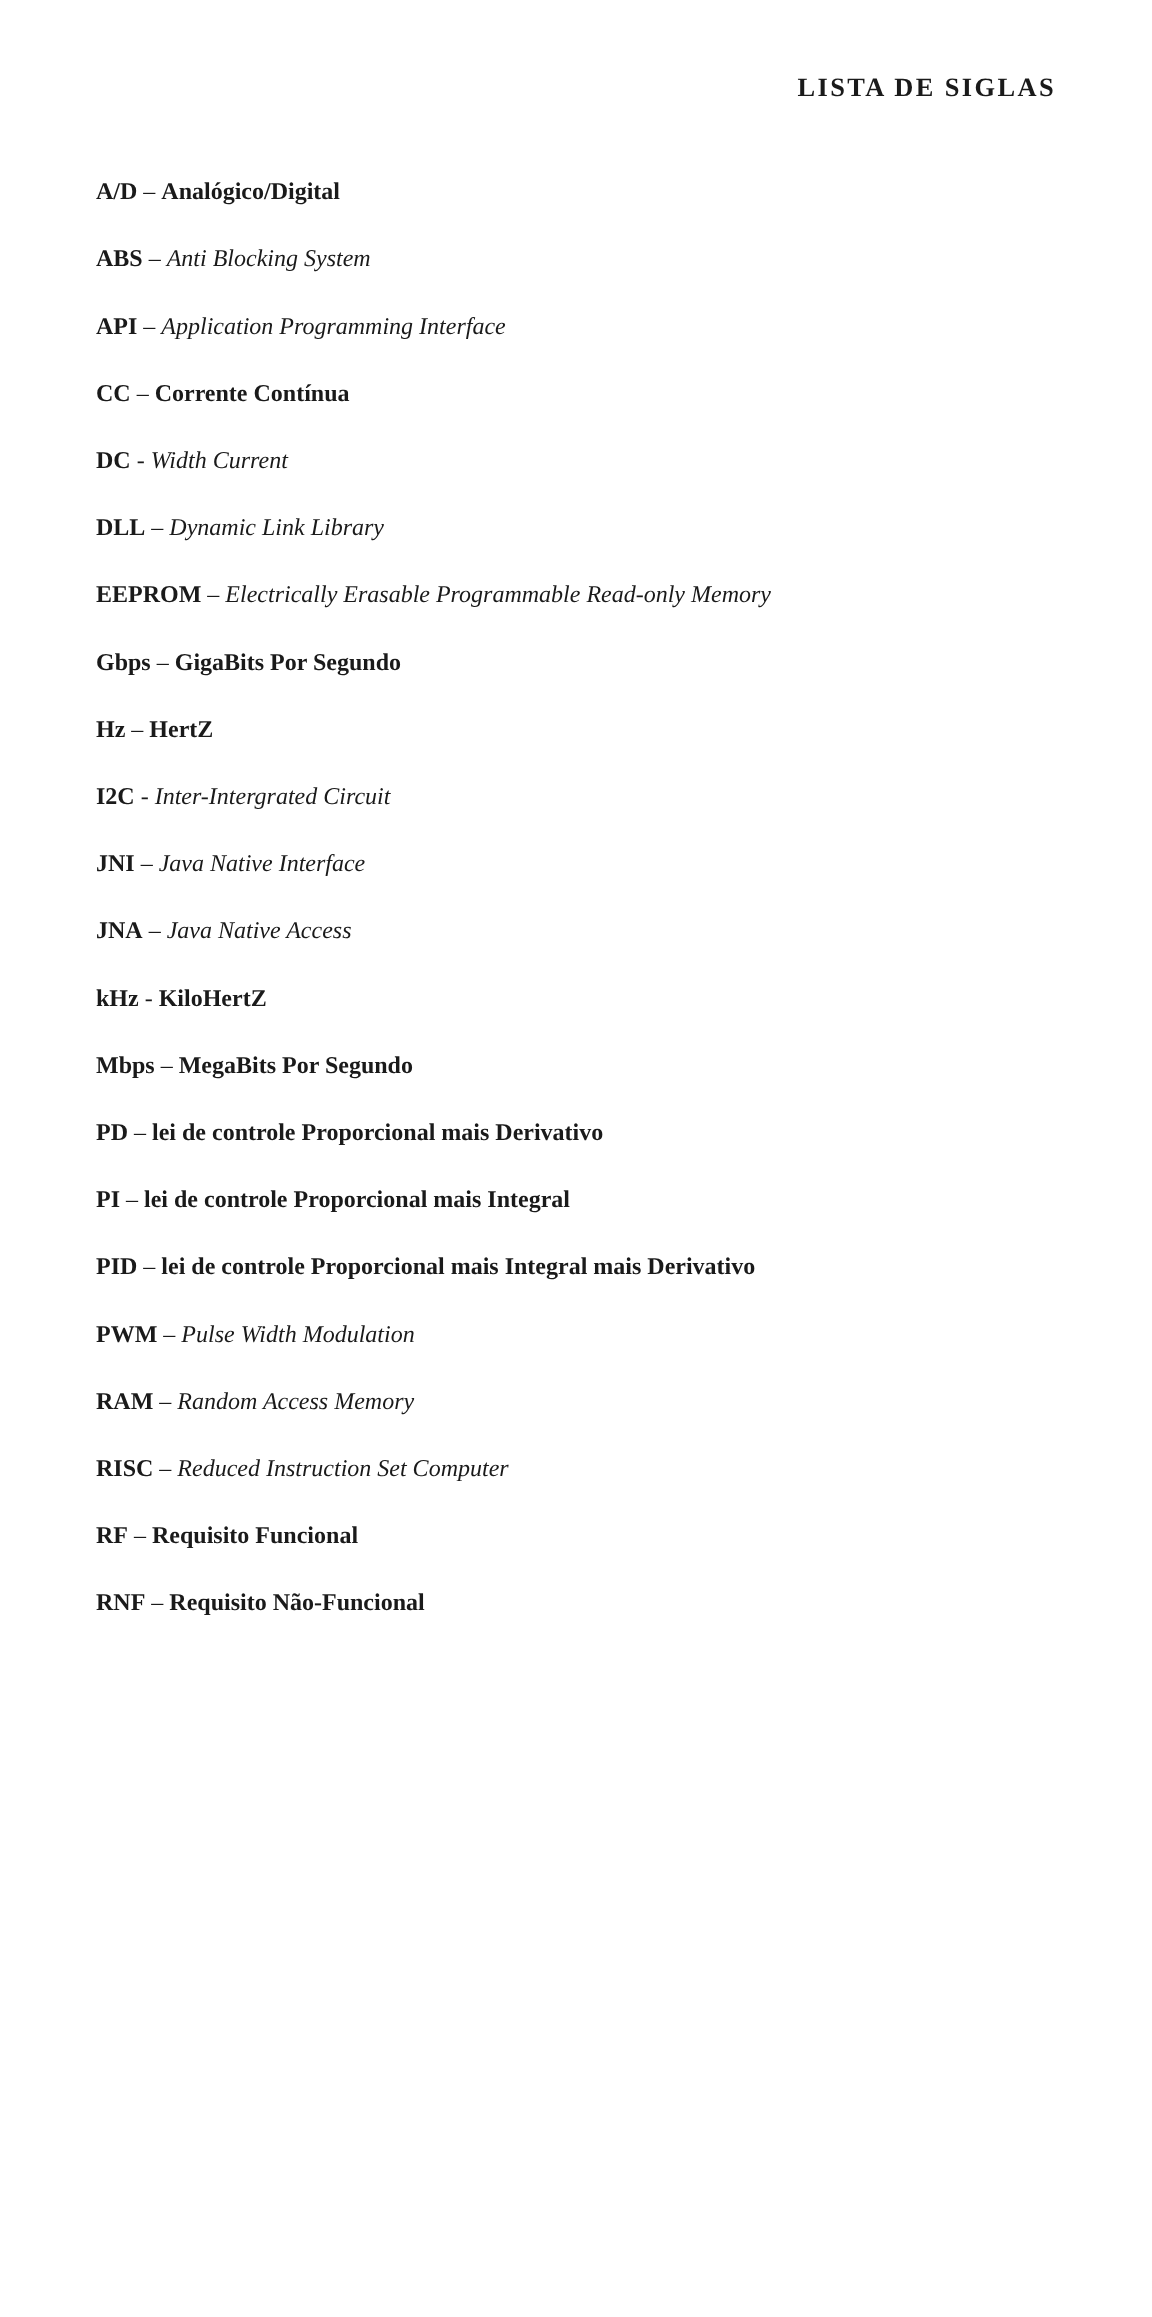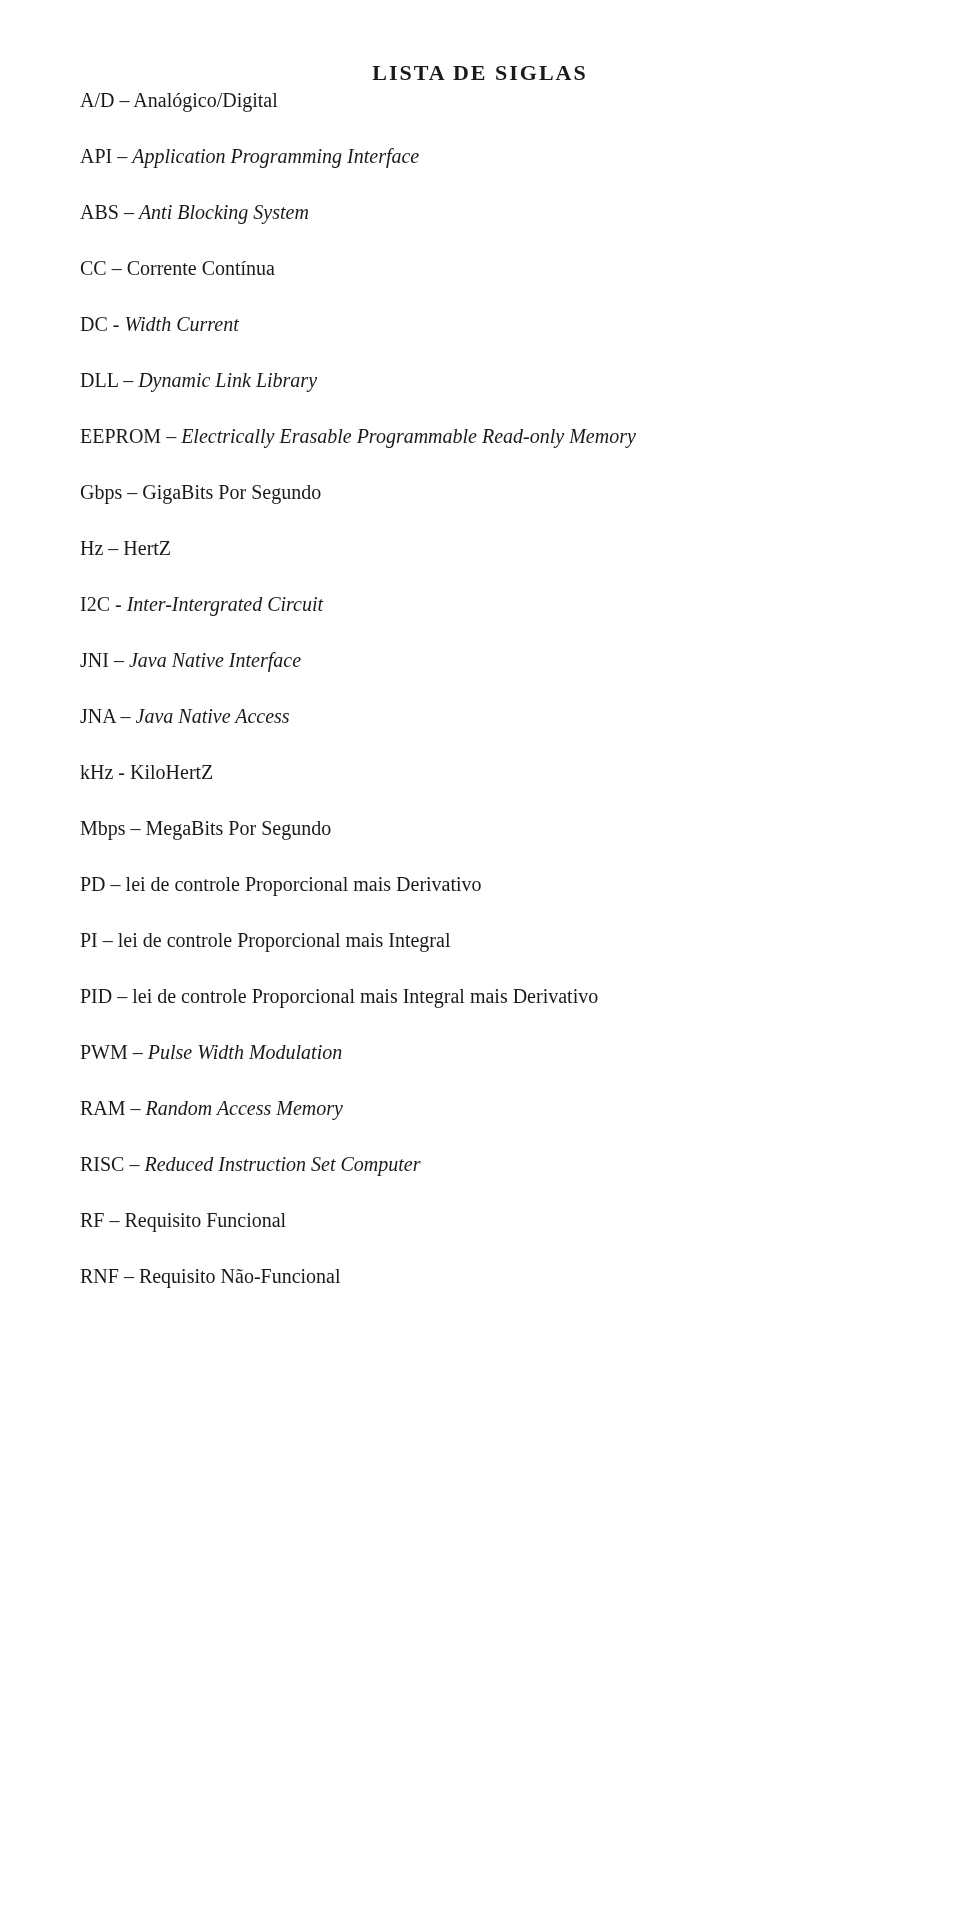--- a/index.html
+++ b/index.html
@@ -11,61 +11,63 @@
     body {
       background: #ffffff;
       font-family: 'Times New Roman', Times, serif;
       width: 960px;
       min-height: 1931px;
       padding: 60px 80px 80px 80px;
       color: #1a1a1a;
     }
 
     .page-title {
-      text-align: center;
+      text-align: right;
       font-size: 22px;
       font-weight: bold;
       letter-spacing: 2px;
+      margin-bottom: 60px;
       text-transform: uppercase;
     }
 
     .entry {
       font-size: 20px;
       line-height: 1.4;
       margin-bottom: 28px;
     }
 
     .entry .acronym {
-      font-weight: normal;
+      font-weight: bold;
       font-style: normal;
       text-align: center;
     }
 
     .entry .dash {
       font-weight: normal;
       font-style: normal;
     }
 
     .entry .definition {
       font-style: italic;
     }
 
     .entry .definition-normal {
       font-style: normal;
+      font-weight: bold;
     }
   </style>
 </head>
 <body>
 
 <h1 class="page-title">LISTA DE SIGLAS</h1>
 
 <div id="entries-container">
     <div class="entry"><span class="acronym">A/D</span><span class="dash"> – </span><span class="definition-normal">Analógico/Digital</span></div>
+    <div class="entry"><span class="acronym">ABS</span><span class="dash"> – </span><span class="definition">Anti Blocking System</span></div>
     <div class="entry"><span class="acronym">API</span><span class="dash"> – </span><span class="definition">Application Programming Interface</span></div>
-    <div class="entry"><span class="acronym">ABS</span><span class="dash"> – </span><span class="definition">Anti Blocking System</span></div>
     <div class="entry"><span class="acronym">CC</span><span class="dash"> – </span><span class="definition-normal">Corrente Contínua</span></div>
     <div class="entry"><span class="acronym">DC</span><span class="dash"> - </span><span class="definition">Width Current</span></div>
     <div class="entry"><span class="acronym">DLL</span><span class="dash"> – </span><span class="definition">Dynamic Link Library</span></div>
     <div class="entry"><span class="acronym">EEPROM</span><span class="dash"> – </span><span class="definition">Electrically Erasable Programmable Read-only Memory</span></div>
     <div class="entry"><span class="acronym">Gbps</span><span class="dash"> – </span><span class="definition-normal">GigaBits Por Segundo</span></div>
     <div class="entry"><span class="acronym">Hz</span><span class="dash"> – </span><span class="definition-normal">HertZ</span></div>
     <div class="entry"><span class="acronym">I2C</span><span class="dash"> - </span><span class="definition">Inter-Intergrated Circuit</span></div>
     <div class="entry"><span class="acronym">JNI</span><span class="dash"> – </span><span class="definition">Java Native Interface</span></div>
     <div class="entry"><span class="acronym">JNA</span><span class="dash"> – </span><span class="definition">Java Native Access</span></div>
     <div class="entry"><span class="acronym">kHz</span><span class="dash"> - </span><span class="definition-normal">KiloHertZ</span></div>

